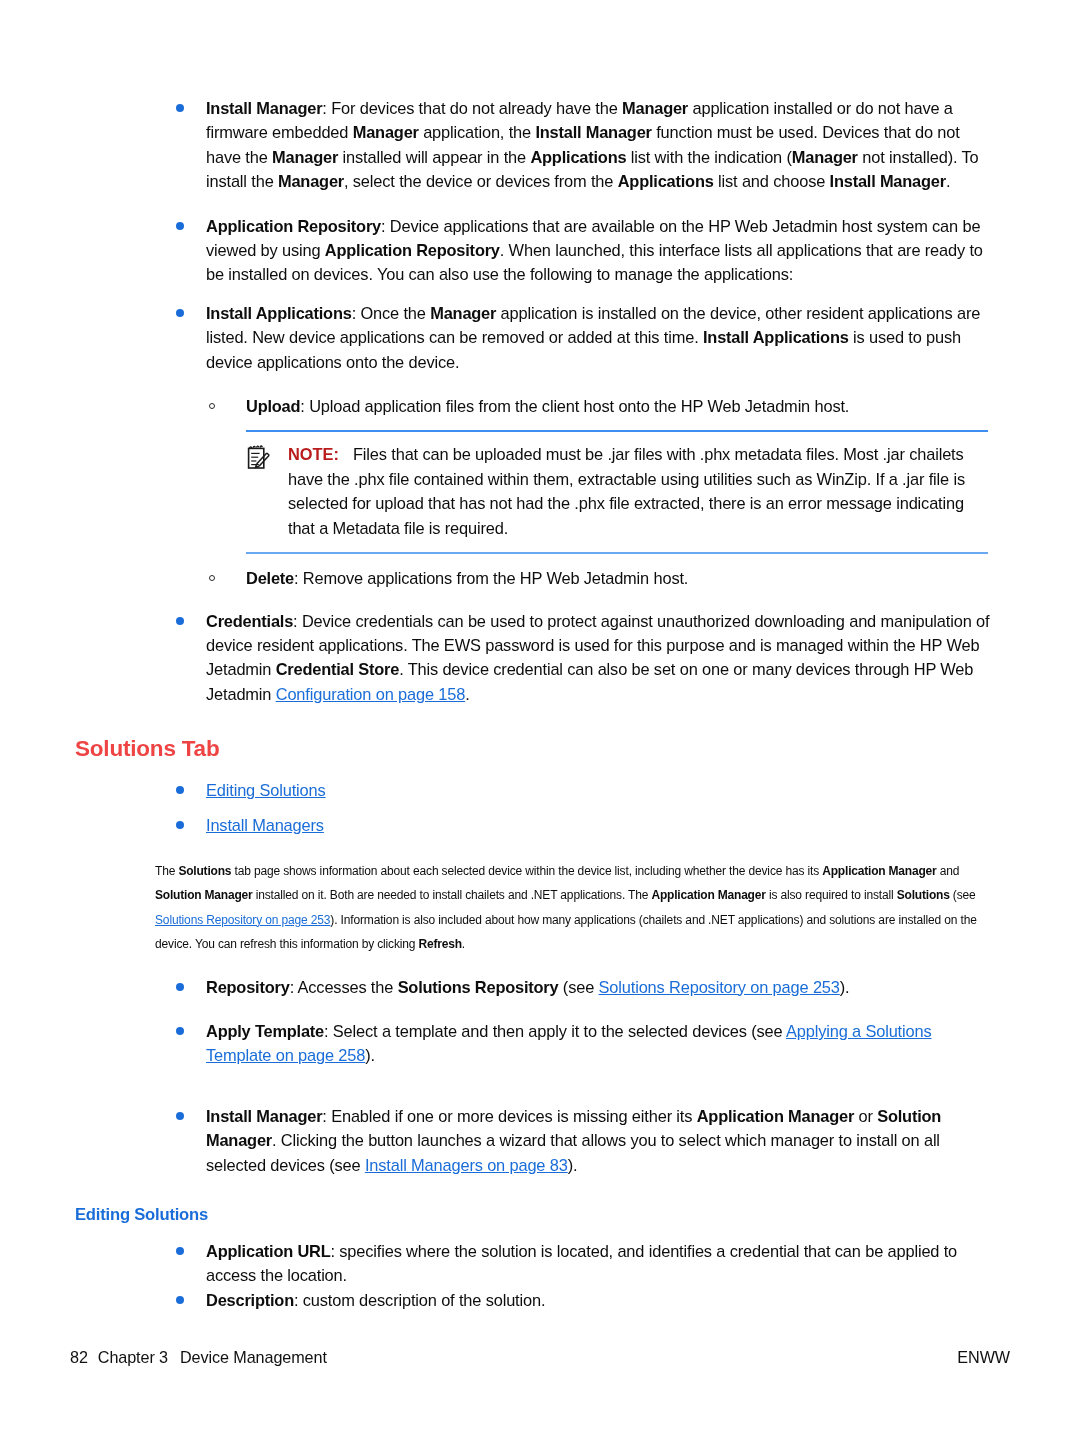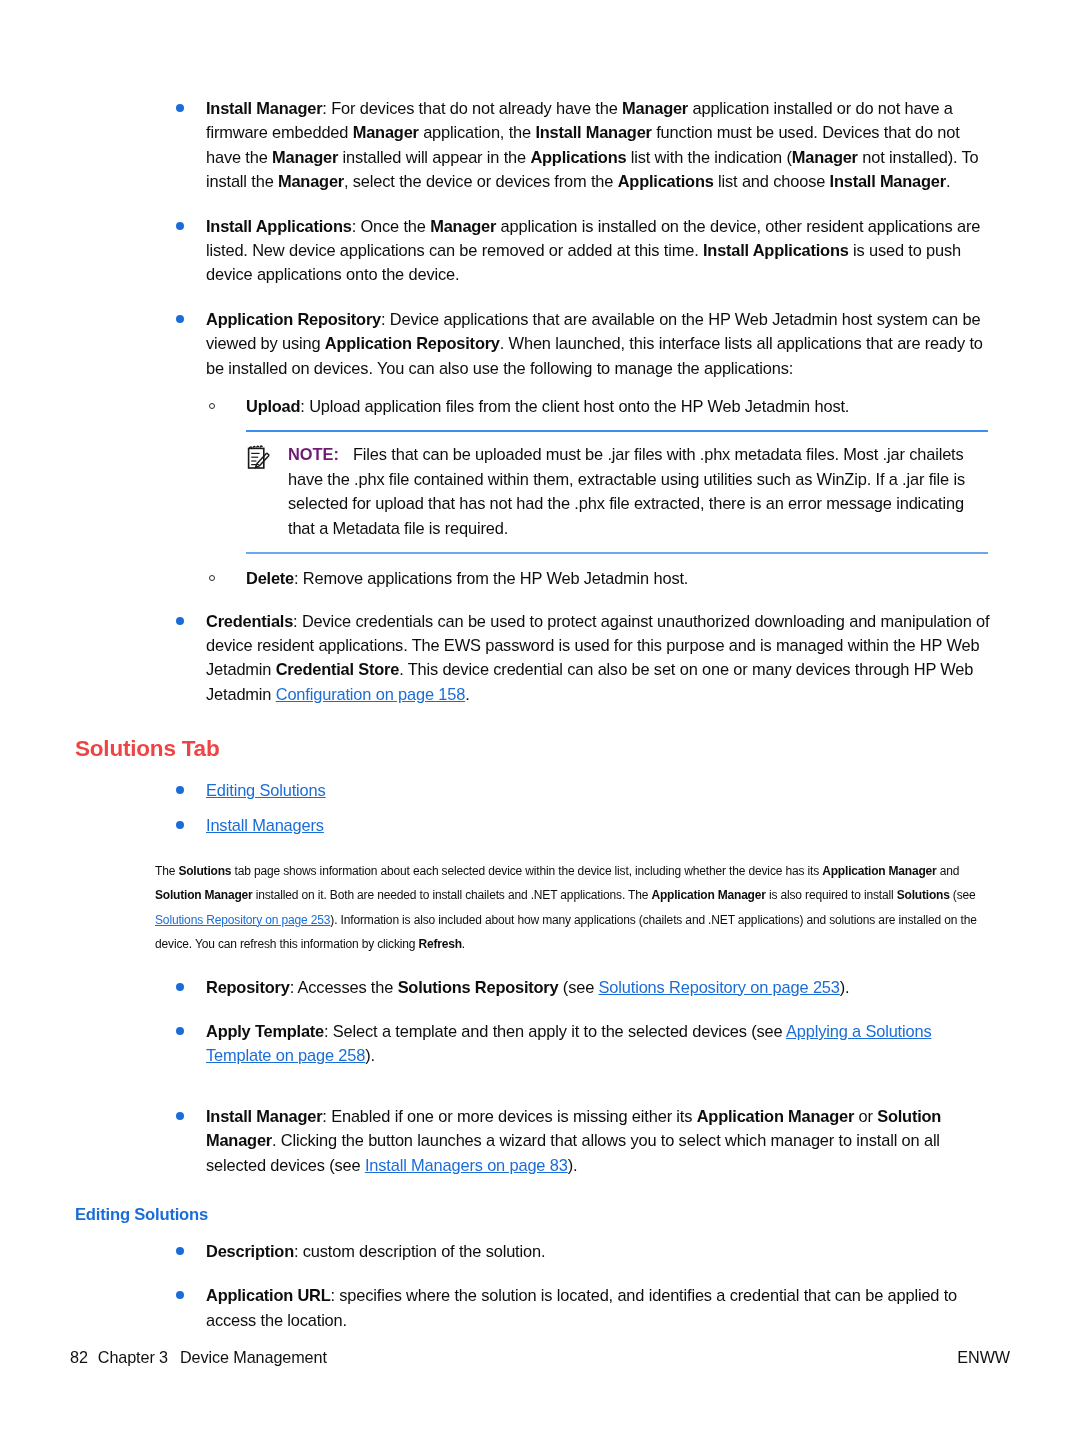--- a/index.html
+++ b/index.html
@@ -136,21 +136,21 @@
   }
   .note-icon {
     position: absolute;
     left: 0px;
     top: 2px;
     width: 26px;
     height: 28px;
   }
   .note-label {
     font-weight: bold;
-    color: #701a75;
+    color: #b91c1c;
     letter-spacing: 0px;
     margin-right: 14px;
   }
   .note-text {
     font-size: 16.4px;
     line-height: 24.4px;
     letter-spacing: -0.15px;
     color: #0d0d0d;
   }
 
@@ -202,28 +202,28 @@
 
 <div class="page">
 
   <div class="content">
 
     <div class="bullet-row" style="margin-bottom:20px;">
       <span class="marker"></span>
       <div class="body para"><b>Install Manager</b>: For devices that do not already have the <b>Manager</b> application installed or do not have a firmware embedded <b>Manager</b> application, the <b>Install Manager</b> function must be used. Devices that do not have the <b>Manager</b> installed will appear in the <b>Applications</b> list with the indication (<b>Manager</b> not installed). To install the <b>Manager</b>, select the device or devices from the <b>Applications</b> list and choose <b>Install Manager</b>.</div>
     </div>
 
+    <div class="bullet-row" style="margin-bottom:14px;">
+      <span class="marker"></span>
+      <div class="body para"><b>Application Repository</b>: Device applications that are available on the HP Web Jetadmin host system can be viewed by using <b>Application Repository</b>. When launched, this interface lists all applications that are ready to be installed on devices. You can also use the following to manage the applications:</div>
+    </div>
+
     <div class="bullet-row" style="margin-bottom:20px;">
       <span class="marker"></span>
       <div class="body para"><b>Install Applications</b>: Once the <b>Manager</b> application is installed on the device, other resident applications are listed. New device applications can be removed or added at this time. <b>Install Applications</b> is used to push device applications onto the device.</div>
-    </div>
-
-    <div class="bullet-row" style="margin-bottom:14px;">
-      <span class="marker"></span>
-      <div class="body para"><b>Application Repository</b>: Device applications that are available on the HP Web Jetadmin host system can be viewed by using <b>Application Repository</b>. When launched, this interface lists all applications that are ready to be installed on devices. You can also use the following to manage the applications:</div>
     </div>
 
     <div class="subbullet-row" style="margin-bottom:6px;">
       <span class="marker"></span>
       <div class="body para"><b>Upload</b>: Upload application files from the client host onto the HP Web Jetadmin host.</div>
     </div>
 
     <div class="note-box">
       <div class="note-inner">
         <span class="note-icon">
@@ -292,28 +292,28 @@
     </div>
 
 
     <div class="bullet-row" style="margin-bottom:6px;">
       <span class="marker"></span>
       <div class="body para"><b>Install Manager</b>: Enabled if one or more devices is missing either its <b>Application Manager</b> or <b>Solution Manager</b>. Clicking the button launches a wizard that allows you to select which manager to install on all selected devices (see <a class="xref" href="#">Install Managers on page 83</a>).</div>
     </div>
 
     <h2 class="sub-title">Editing Solutions</h2>
 
+    <div class="bullet-row" style="margin-bottom:0px;">
+      <span class="marker"></span>
+      <div class="body para"><b>Application URL</b>: specifies where the solution is located, and identifies a credential that can be applied to access the location.</div>
+    </div>
+
     <div class="bullet-row" style="margin-bottom:20px;">
       <span class="marker"></span>
       <div class="body para"><b>Description</b>: custom description of the solution.</div>
-    </div>
-
-    <div class="bullet-row" style="margin-bottom:0px;">
-      <span class="marker"></span>
-      <div class="body para"><b>Application URL</b>: specifies where the solution is located, and identifies a credential that can be applied to access the location.</div>
     </div>
 
   </div>
 
   <div class="footer">
     <div class="footer-left">
       <span class="pagenum">82</span>
       <span class="chap">Chapter 3</span>
       <span>Device Management</span>
     </div>

